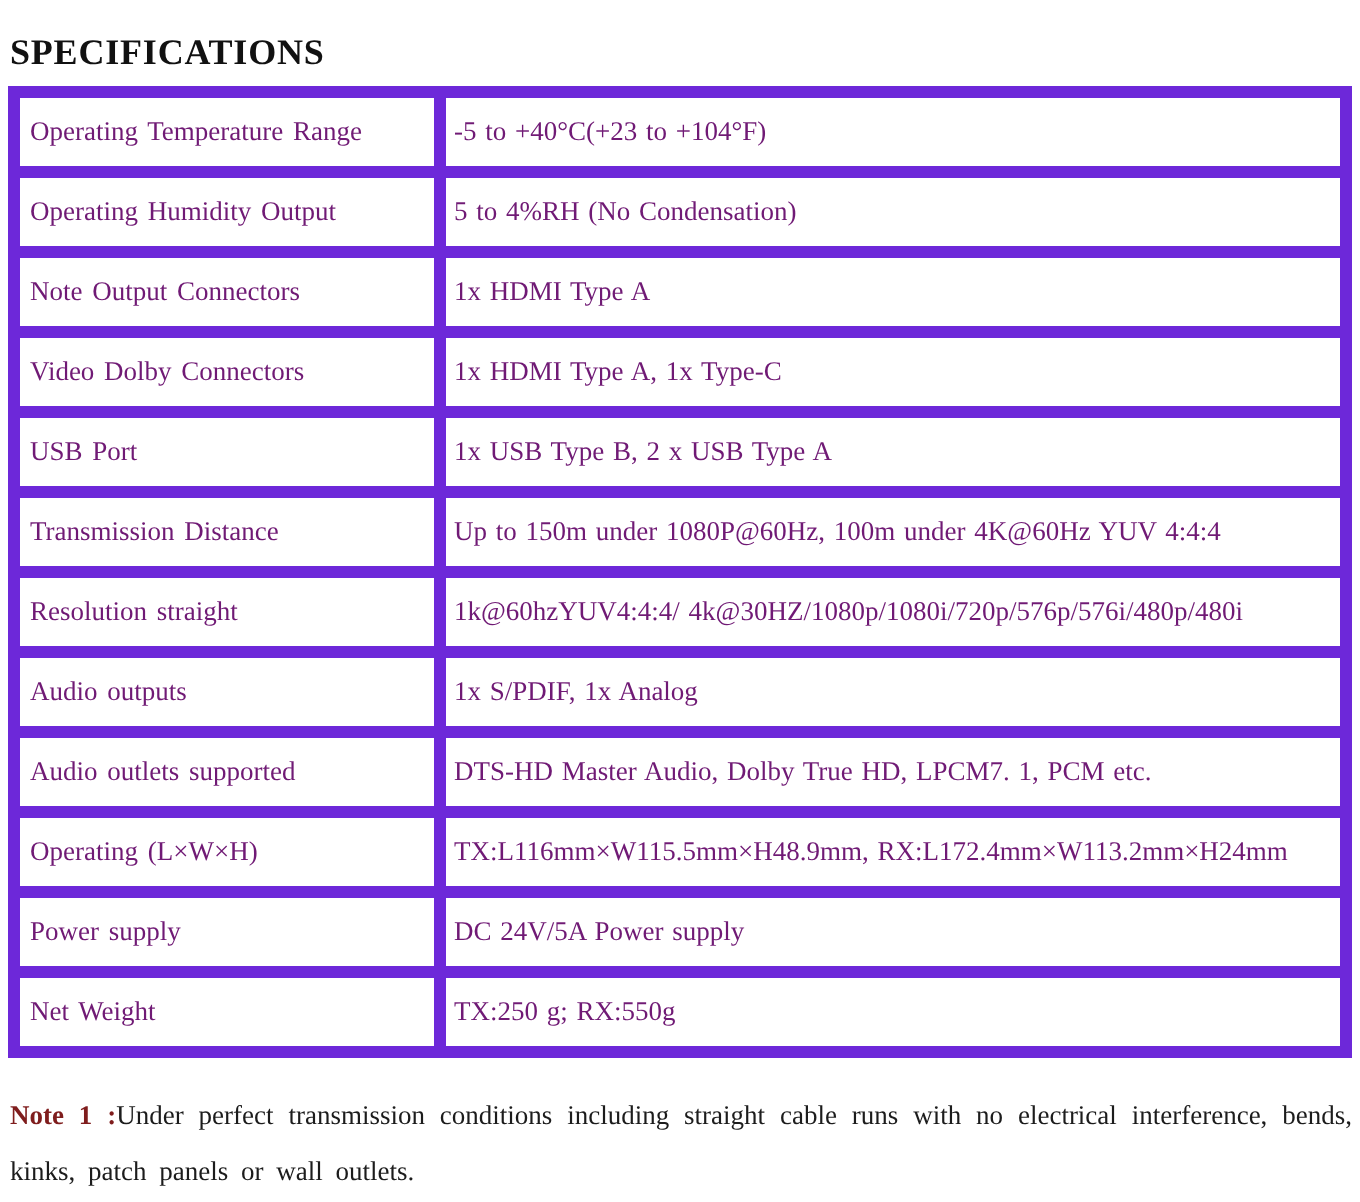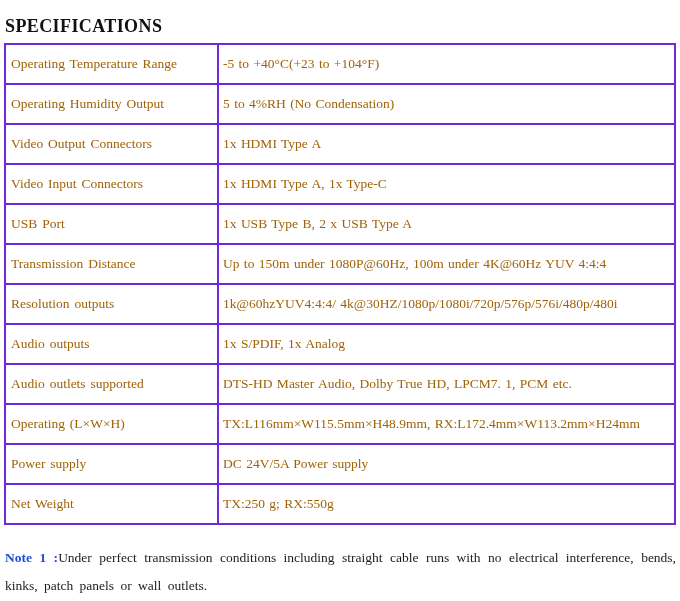--- a/index.html
+++ b/index.html
@@ -28,27 +28,27 @@
   }
   table.spec-table {
     position: absolute;
     left: 4px;
     top: 43px;
     width: 672px;
     border-collapse: collapse;
     table-layout: fixed;
   }
   table.spec-table td {
-    border: 2px solid #6d28d9;
+    border: 6px solid #6d28d9;
     height: 40px;
     font-size: 13.5px;
     vertical-align: middle;
     white-space: nowrap;
     overflow: hidden;
-    color: #a16207;
+    color: #701a75;
   }
   td.col-label {
     width: 213px;
     padding-left: 5px;
     padding-right: 4px;
     word-spacing: 1.5px;
   }
   td.col-value {
     padding-left: 4px;
     padding-right: 18px;
@@ -60,21 +60,21 @@
     top: 544px;
     width: 671px;
     font-size: 13.5px;
     line-height: 28px;
     text-align: justify;
     word-spacing: 3px;
     color: #1c1c1c;
   }
   .note .note-prefix {
     font-weight: bold;
-    color: #1d4ed8;
+    color: #7f1d1d;
   }
 </style>
 </head>
 <body>
 
 <div class="page">
 
   <h1 class="doc-title">SPECIFICATIONS</h1>
 
   <table class="spec-table">
@@ -83,41 +83,41 @@
       <td class="col-label">Operating Temperature Range</td>
       <td class="col-value">-5 to +40°C(+23 to +104°F)</td>
     </tr>
 
     <tr>
       <td class="col-label">Operating Humidity Output</td>
       <td class="col-value">5 to 4%RH (No Condensation)</td>
     </tr>
 
     <tr>
-      <td class="col-label">Video Output Connectors</td>
+      <td class="col-label">Note Output Connectors</td>
       <td class="col-value">1x HDMI Type A</td>
     </tr>
 
     <tr>
-      <td class="col-label">Video Input Connectors</td>
+      <td class="col-label">Video Dolby Connectors</td>
       <td class="col-value">1x HDMI Type A, 1x Type-C</td>
     </tr>
 
     <tr>
       <td class="col-label">USB Port</td>
       <td class="col-value">1x USB Type B, 2 x USB Type A</td>
     </tr>
 
     <tr>
       <td class="col-label">Transmission Distance</td>
       <td class="col-value">Up to 150m under 1080P@60Hz, 100m under 4K@60Hz YUV 4:4:4</td>
     </tr>
 
     <tr>
-      <td class="col-label">Resolution outputs</td>
+      <td class="col-label">Resolution straight</td>
       <td class="col-value">1k@60hzYUV4:4:4/ 4k@30HZ/1080p/1080i/720p/576p/576i/480p/480i</td>
     </tr>
 
     <tr>
       <td class="col-label">Audio outputs</td>
       <td class="col-value">1x S/PDIF, 1x Analog</td>
     </tr>
 
     <tr>
       <td class="col-label">Audio outlets supported</td>

